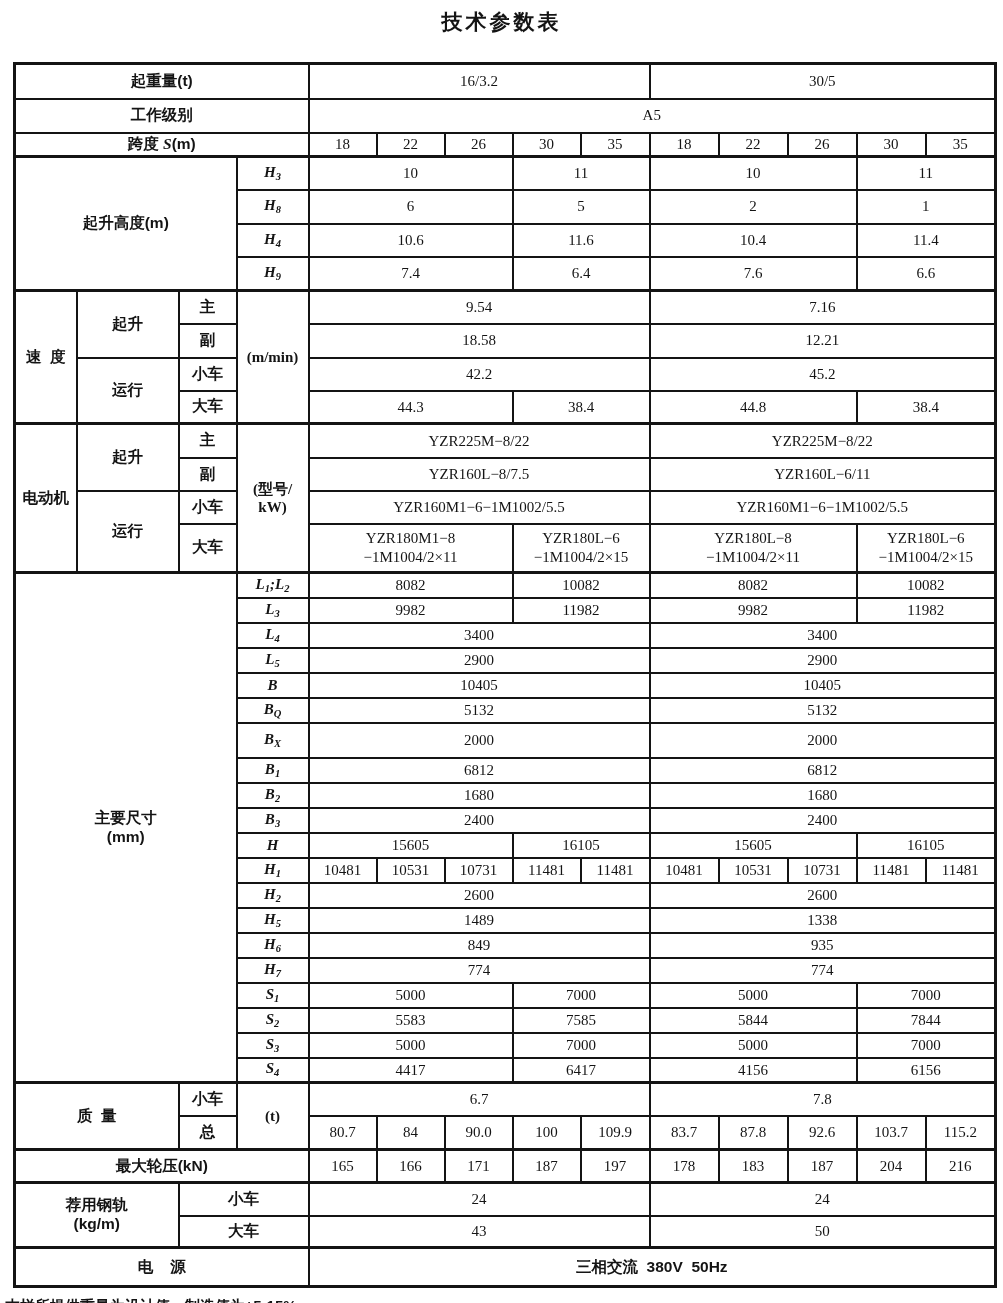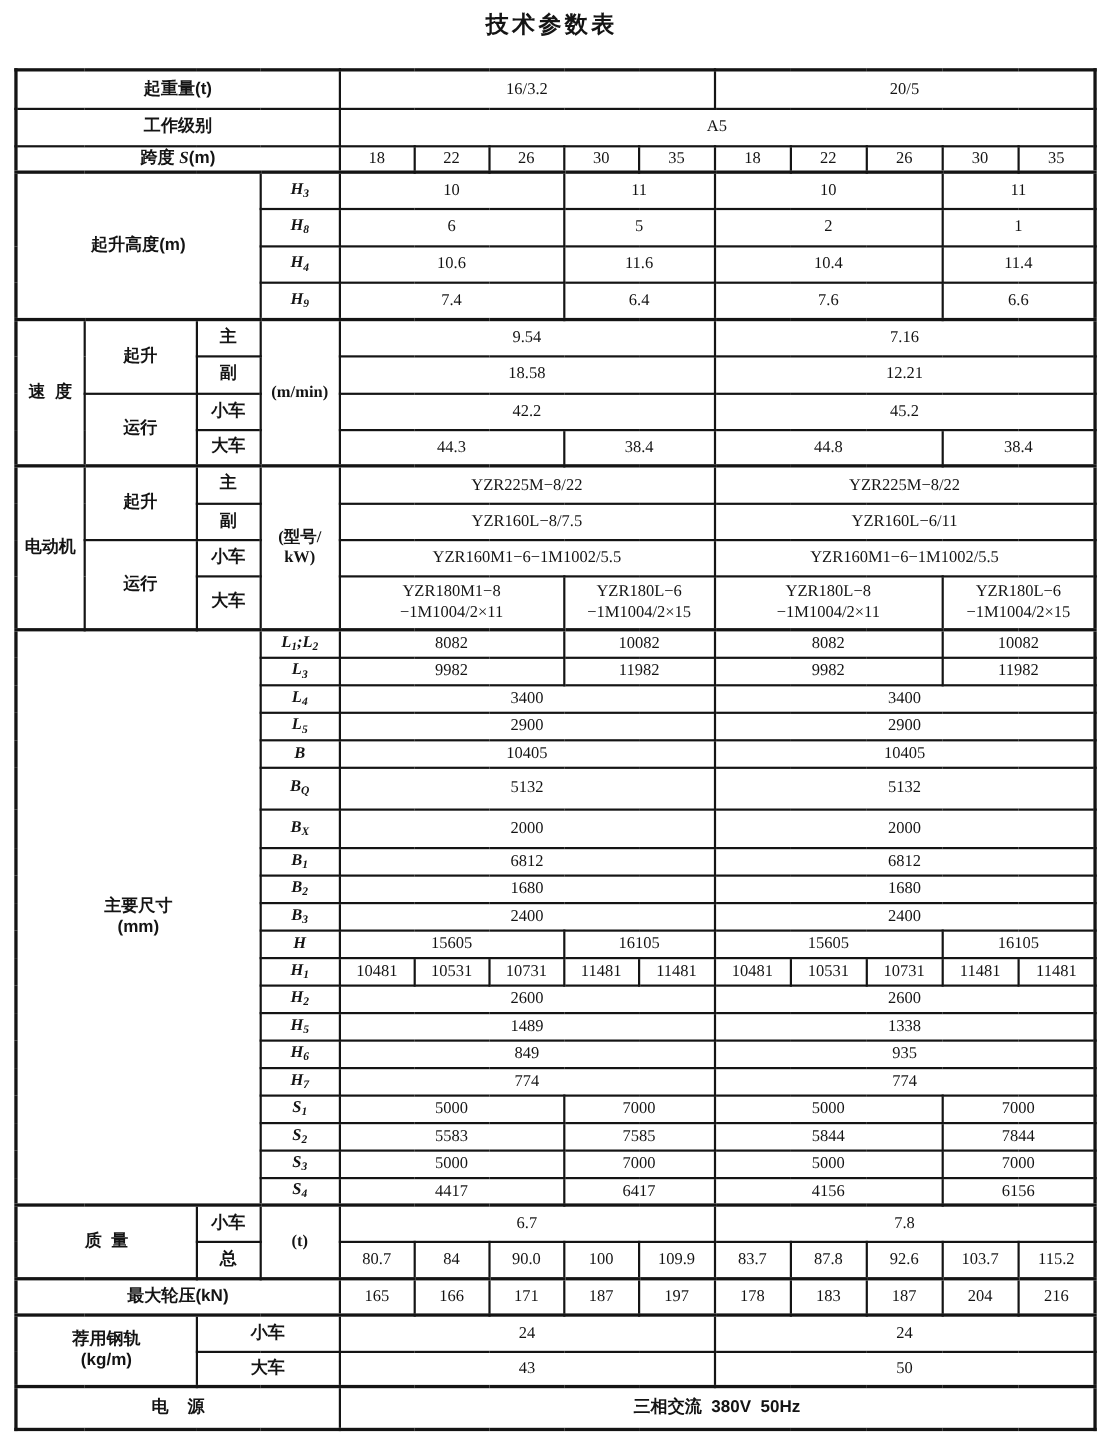--- a/index.html
+++ b/index.html
@@ -84,21 +84,21 @@
     <col style="width:69px">
       <col style="width:69px">
       <col style="width:69px">
       <col style="width:69px">
       <col style="width:70px">
   </colgroup>
   <tbody id="tbody">
       <tr style="height: 35px;">
         <td colspan="4" class="label">起重量(t)</td>
         <td colspan="5" class="val">16/3.2</td>
-        <td colspan="5" class="val">20/5</td>
+        <td colspan="5" class="val">30/5</td>
       </tr>
       <tr style="height: 34px;">
         <td colspan="4" class="label">工作级别</td>
         <td colspan="10" class="val">A5</td>
       </tr>
       <tr style="height: 24px;">
         <td colspan="4" class="label">跨度 <i>S</i>(m)</td>
         <td class="val">18</td>
         <td class="val">22</td>
         <td class="val">26</td>
@@ -220,21 +220,21 @@
       <tr style="height: 25px;">
         <td class="sym">L<sub>5</sub></td>
         <td colspan="5" class="val">2900</td>
         <td colspan="5" class="val">2900</td>
       </tr>
       <tr style="height: 25px;">
         <td class="sym">B</td>
         <td colspan="5" class="val">10405</td>
         <td colspan="5" class="val">10405</td>
       </tr>
-      <tr style="height: 38px;">
+      <tr style="height: 25px;">
         <td class="sym">B<sub>Q</sub></td>
         <td colspan="5" class="val">5132</td>
         <td colspan="5" class="val">5132</td>
       </tr>
       <tr style="height: 35px;">
         <td class="sym">B<sub>X</sub></td>
         <td colspan="5" class="val">2000</td>
         <td colspan="5" class="val">2000</td>
       </tr>
       <tr style="height: 25px;">

